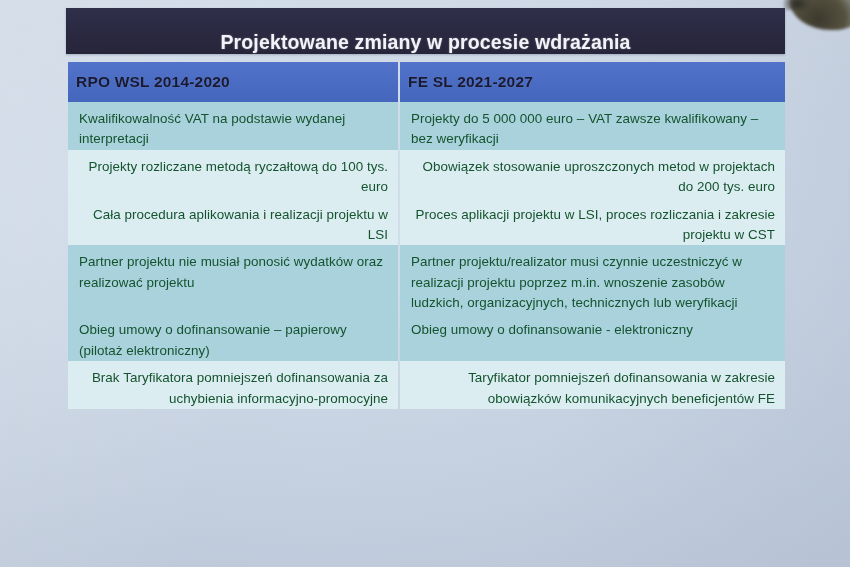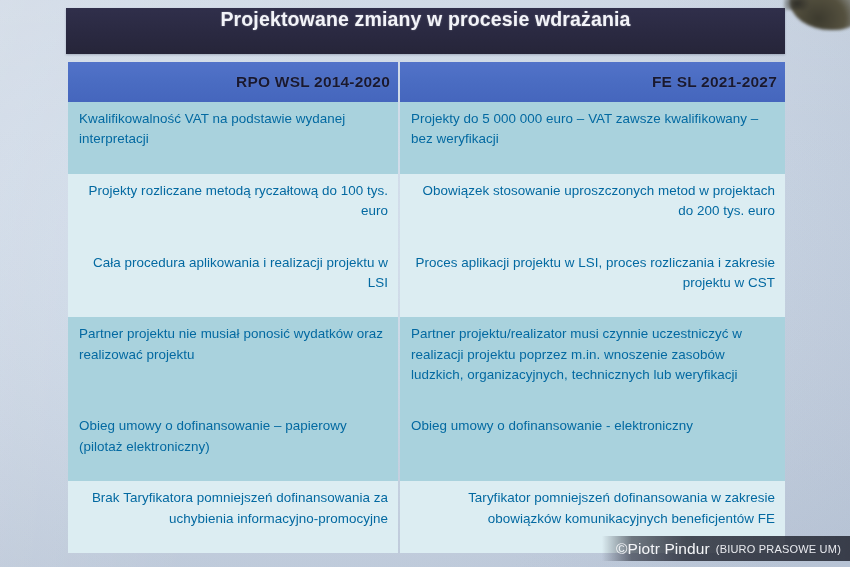--- a/index.html
+++ b/index.html
@@ -66,21 +66,21 @@
     left: 66px;
     top: 8px;
     width: 719px;
     z-index: 2;
   }
 
   #slide-title-bar {
     height: 46px;
     background: linear-gradient(180deg, #302f4b 0%, #2a2941 55%, #262539 100%);
     display: flex;
-    align-items: flex-start;
+    align-items: flex-end;
     justify-content: center;
     box-shadow: 0 1px 2px rgba(60,70,95,0.30);
   }
   #slide-title {
     color: #f2f3f8;
     font-size: 19.5px;
     font-weight: 700;
     letter-spacing: 0.15px;
     text-shadow: 0 0 2px rgba(255,255,255,0.35);
   }
@@ -94,32 +94,32 @@
   }
   table#compare-table col.col-left  { width: 330px; }
   table#compare-table col.col-right { width: 385px; }
 
   thead th {
     background: linear-gradient(180deg, #5273c9 0%, #4a6cc2 50%, #4566bd 100%);
     color: #181830;
     height: 40px;
     font-size: 15.5px;
     font-weight: 700;
-    text-align: right;
+    text-align: left;
     letter-spacing: 0.2px;
     padding: 0 8px;
     text-shadow: 0 0 1px rgba(255,255,255,0.22);
   }
 
   tbody td {
     vertical-align: top;
-    padding: 7px 10px 24px 11px;
+    padding: 7px 10px 0 11px;
     font-size: 13.4px;
     line-height: 1.52;
-    color: #0369a1;
+    color: #14532d;
     letter-spacing: 0.05px;
   }
   tbody tr.row-dark td  { background: #a9d2dd; }
   tbody tr.row-light td { background: #dcedf2; text-align: right; }
 
   
   #credit-bar {
     position: absolute;
     right: 0;
     bottom: 6px;
@@ -196,18 +196,14 @@
         </tr>
         <tr class="row-light">
           <td>Brak Taryfikatora pomniejszeń dofinansowania za uchybienia informacyjno-promocyjne</td>
           <td>Taryfikator pomniejszeń dofinansowania w zakresie obowiązków komunikacyjnych beneficjentów FE</td>
         </tr>
       </tbody>
     </table>
 
   </div>
 
-  <div id="credit-bar">
-    <span id="credit-name">©Piotr Pindur</span>
-    <span id="credit-org">(BIURO PRASOWE UM)</span>
-  </div>
 
 </div>
 
 </body></html>

